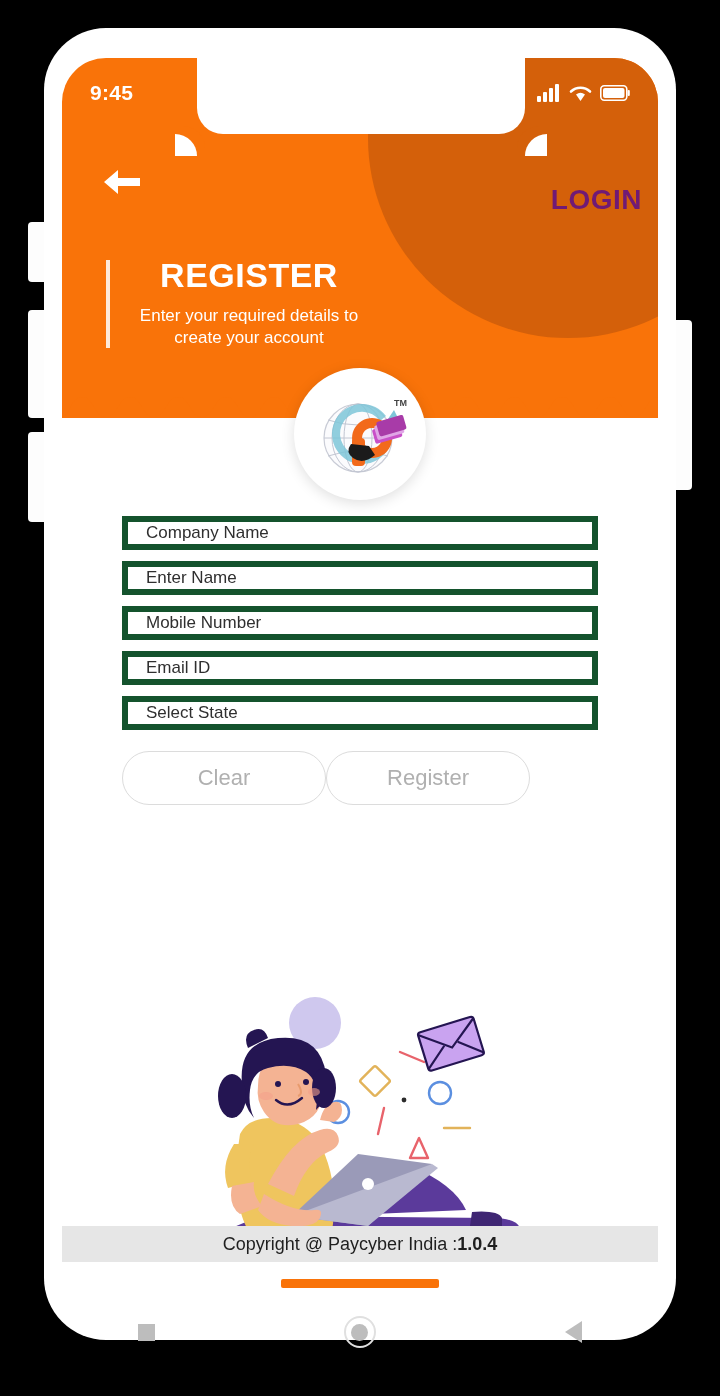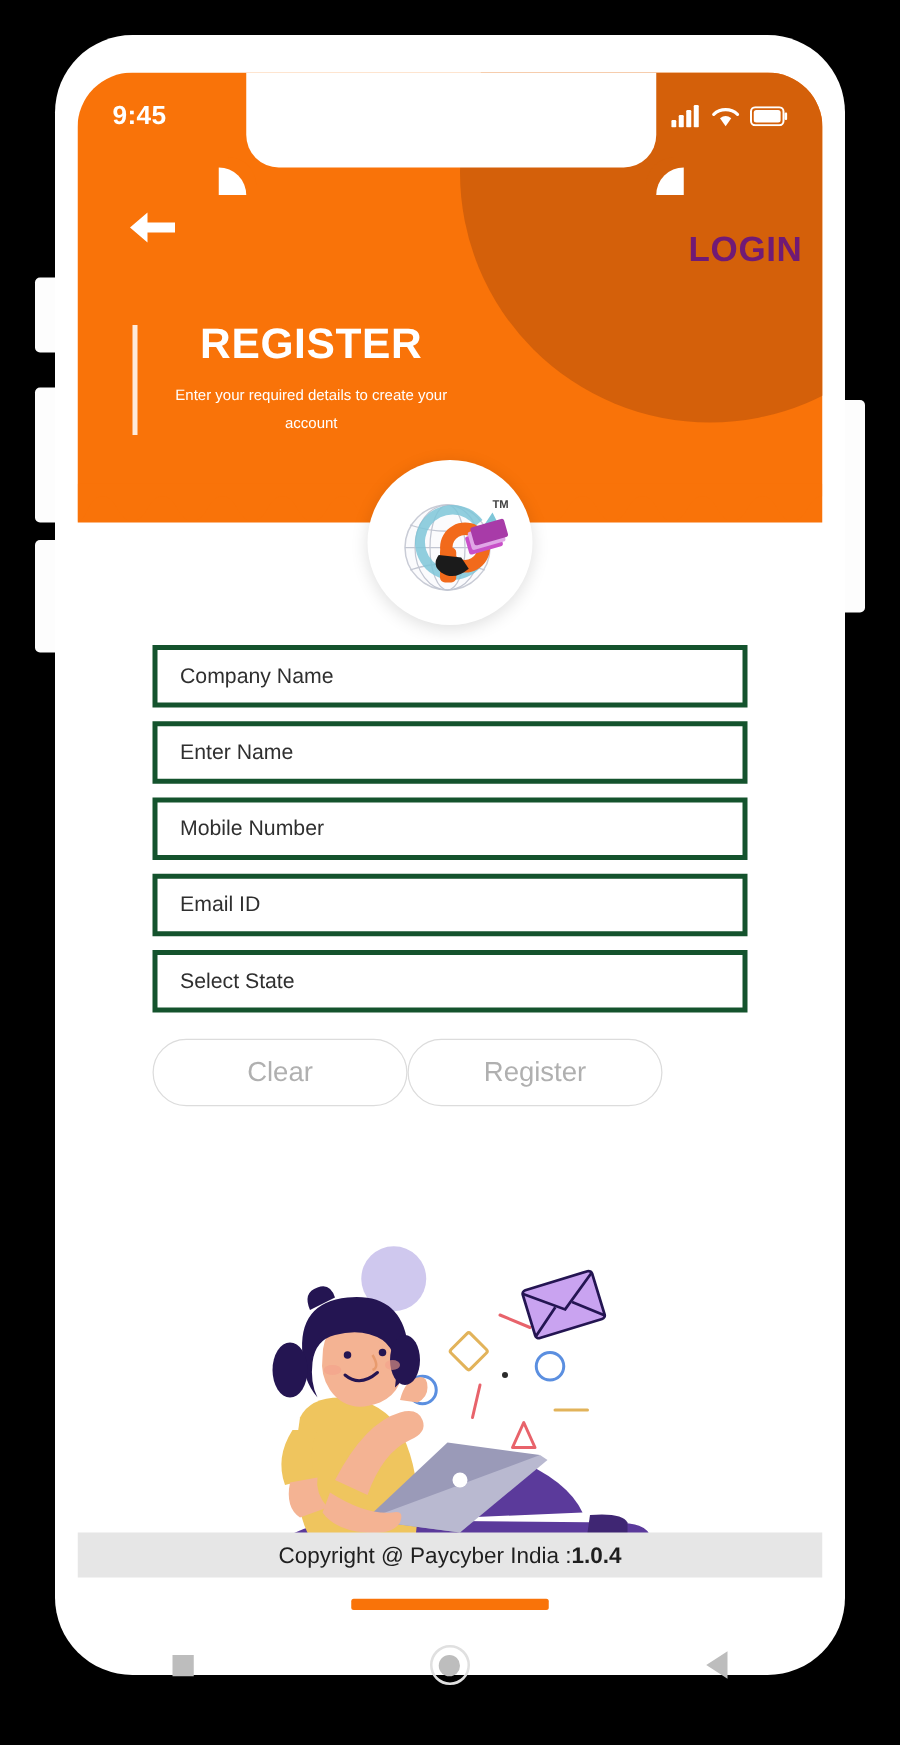--- a/index.html
+++ b/index.html
@@ -71,38 +71,38 @@
 
   .back-arrow { position: absolute; left: 40px; top: 108px; z-index: 7; cursor: pointer; }
   .login-link {
     position: absolute; right: 16px; top: 126px; z-index: 7;
     color: #701a75; font-size: 28px; font-weight: bold; letter-spacing: .5px; cursor: pointer;
   }
 
   .reg-block { position: absolute; left: 44px; top: 198px; z-index: 7; padding-left: 18px; }
   .reg-bar { position: absolute; left: 0; top: 4px; width: 4px; height: 88px; background: rgba(255,255,255,.85); }
   .reg-title { color: #fff; font-size: 34px; font-weight: bold; letter-spacing: .5px; }
-  .reg-sub { color: #fff; font-size: 12px; line-height: 22px; margin-top: 10px; max-width: 250px; }
+  .reg-sub { color: #fff; font-size: 17px; line-height: 22px; margin-top: 10px; max-width: 250px; }
 
   
   .wave { position: absolute; left: 0; bottom: -1px; width: 596px; height: 32px; z-index: 5; }
 
   
   .logo-badge {
     position: absolute; left: 232px; top: 310px; width: 132px; height: 132px;
     border-radius: 50%; background: #fff; z-index: 8;
     box-shadow: 0 3px 14px rgba(0,0,0,.13);
     display: flex; align-items: center; justify-content: center; font-weight: bold;
   }
 
   
   .form { position: absolute; left: 60px; top: 458px; width: 476px; z-index: 4; }
   .field {
-    width: 476px; height: 50px;
-    border: 4px solid #14532d; background: #fff;
+    width: 476px; height: 34px;
+    border: 6px solid #14532d; background: #fff;
     display: flex; align-items: center; padding: 0 18px;
     margin-bottom: 11px;
     font-size: 17px; color: #2f2f2f;
     cursor: text;
   }
   .btn-row { display: flex; justify-content: flex-start; margin-top: 21px; }
   .pill {
     width: 204px; height: 54px; border: 1px solid #dcdcdc; border-radius: 27px;
     background: #fff; color: #b0b0b0; font-size: 22px;
     display: flex; align-items: center; justify-content: center; cursor: pointer;

